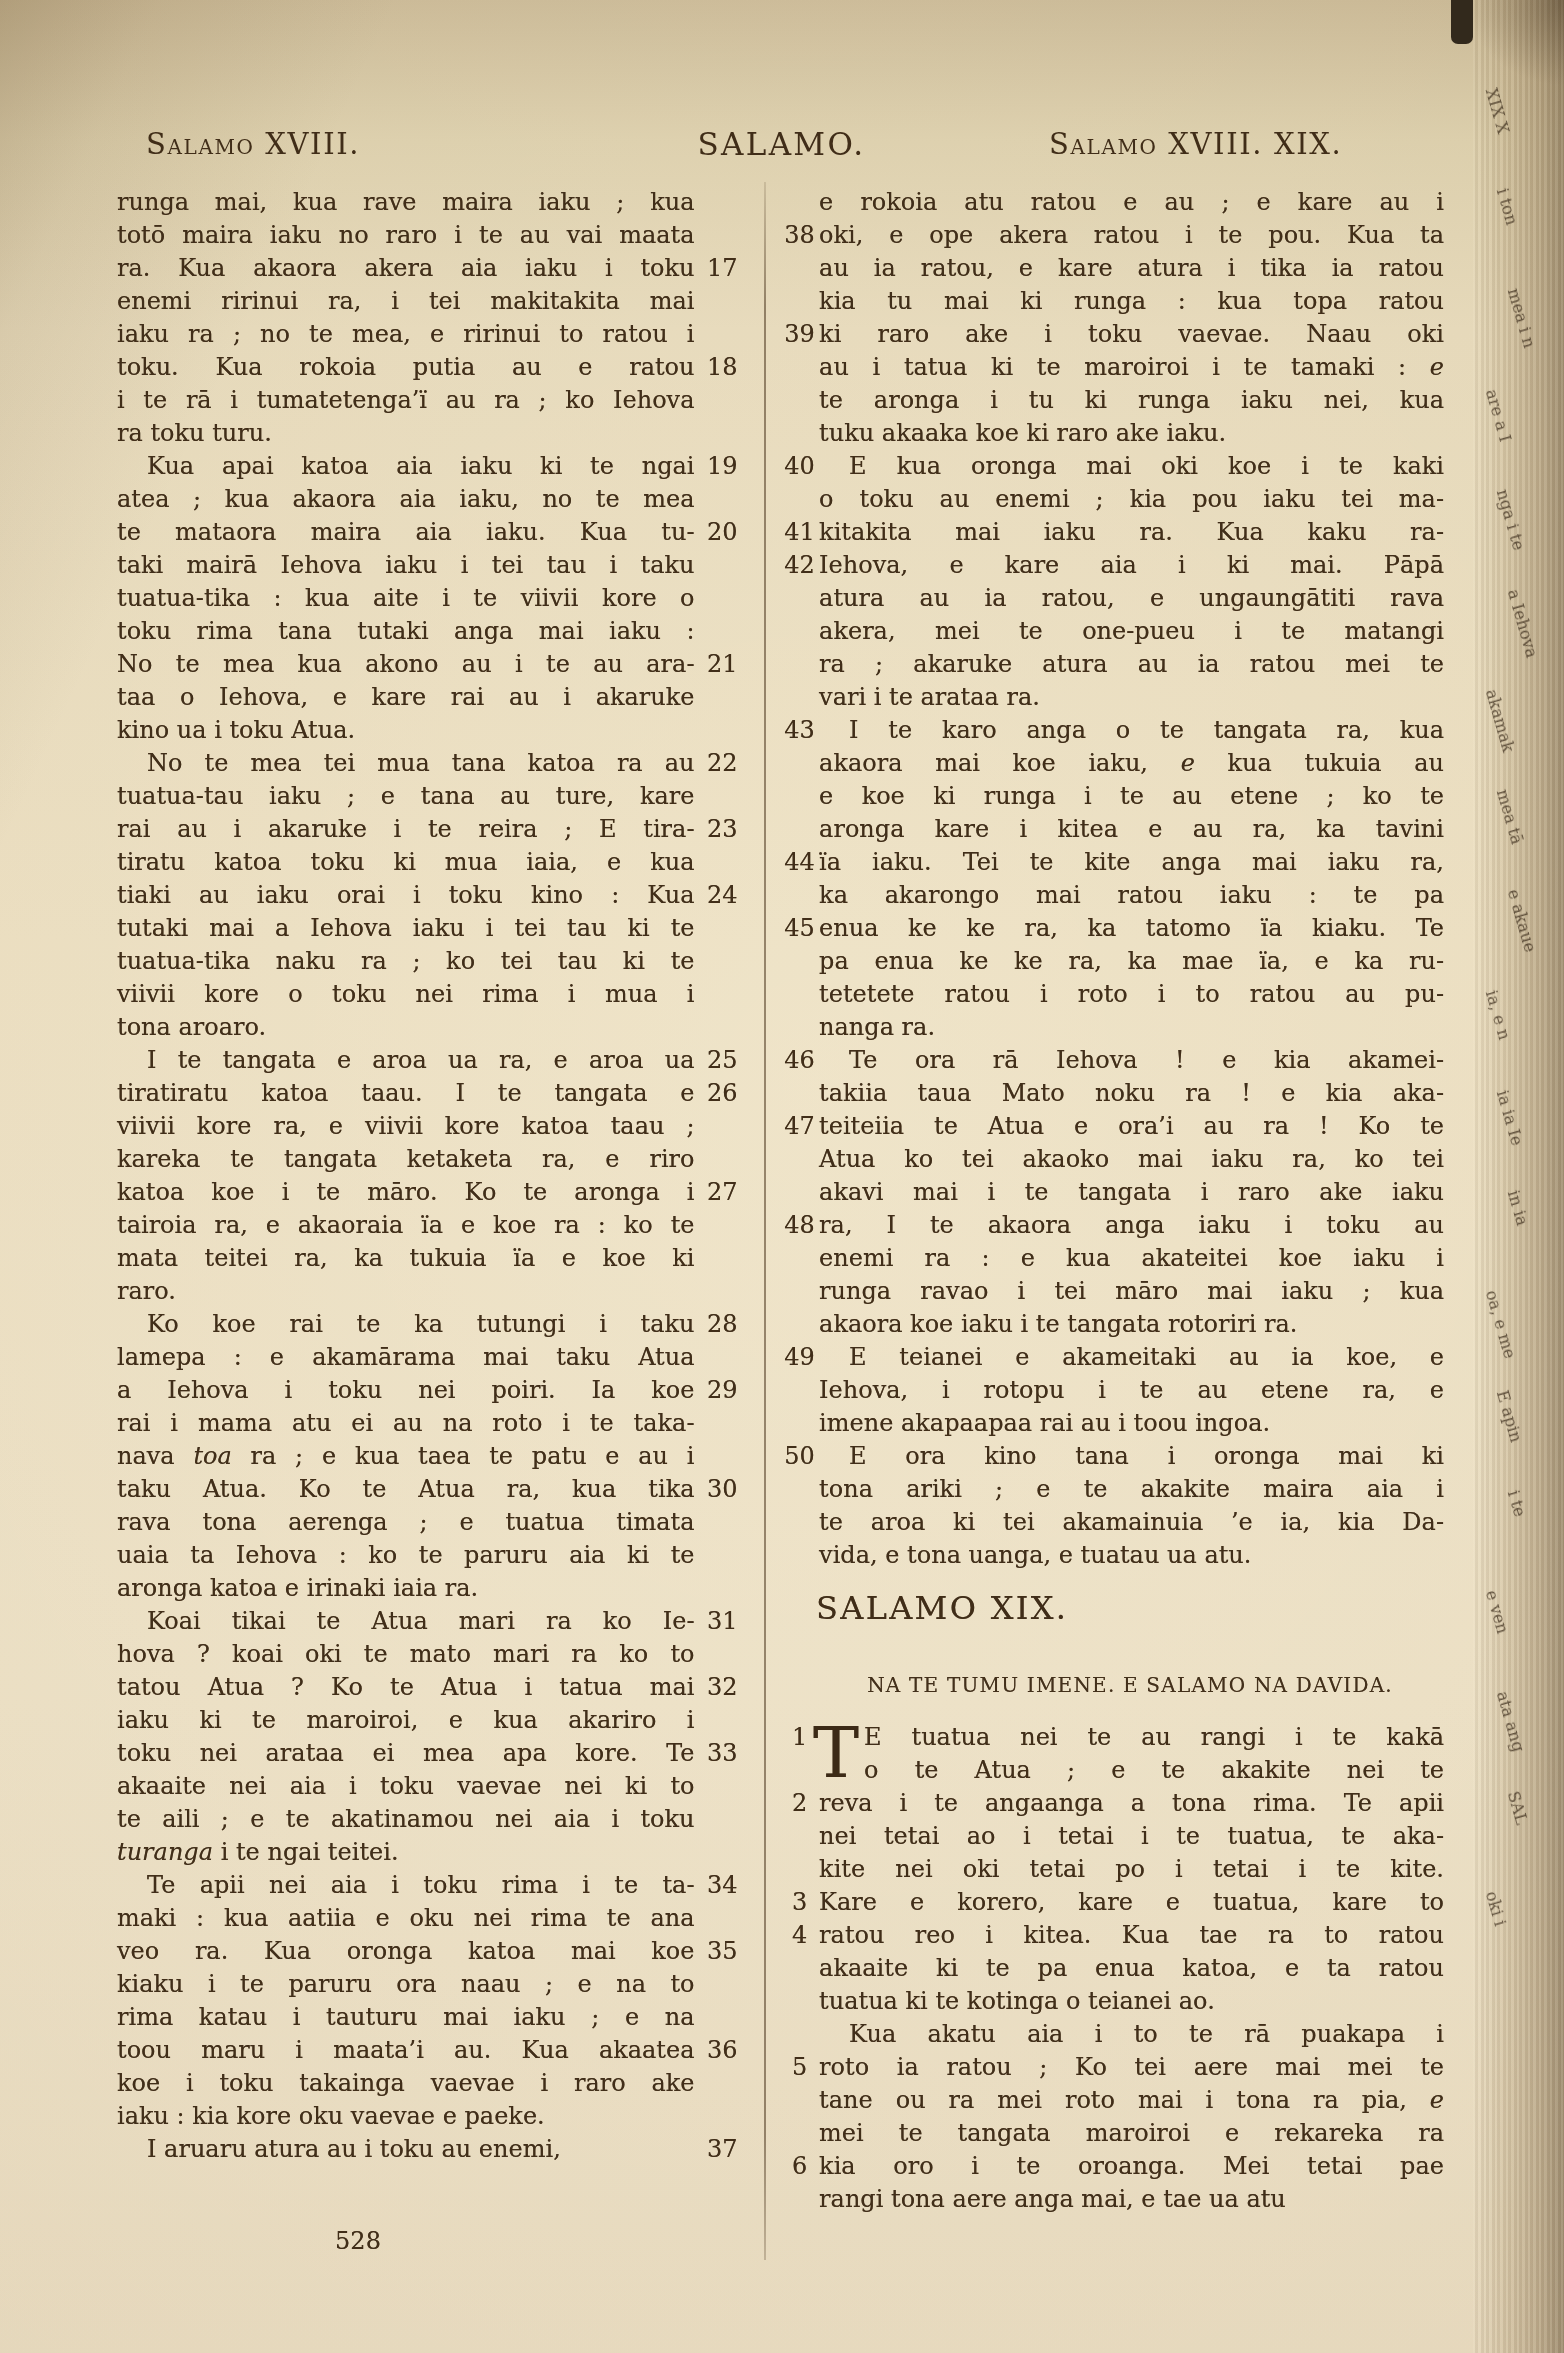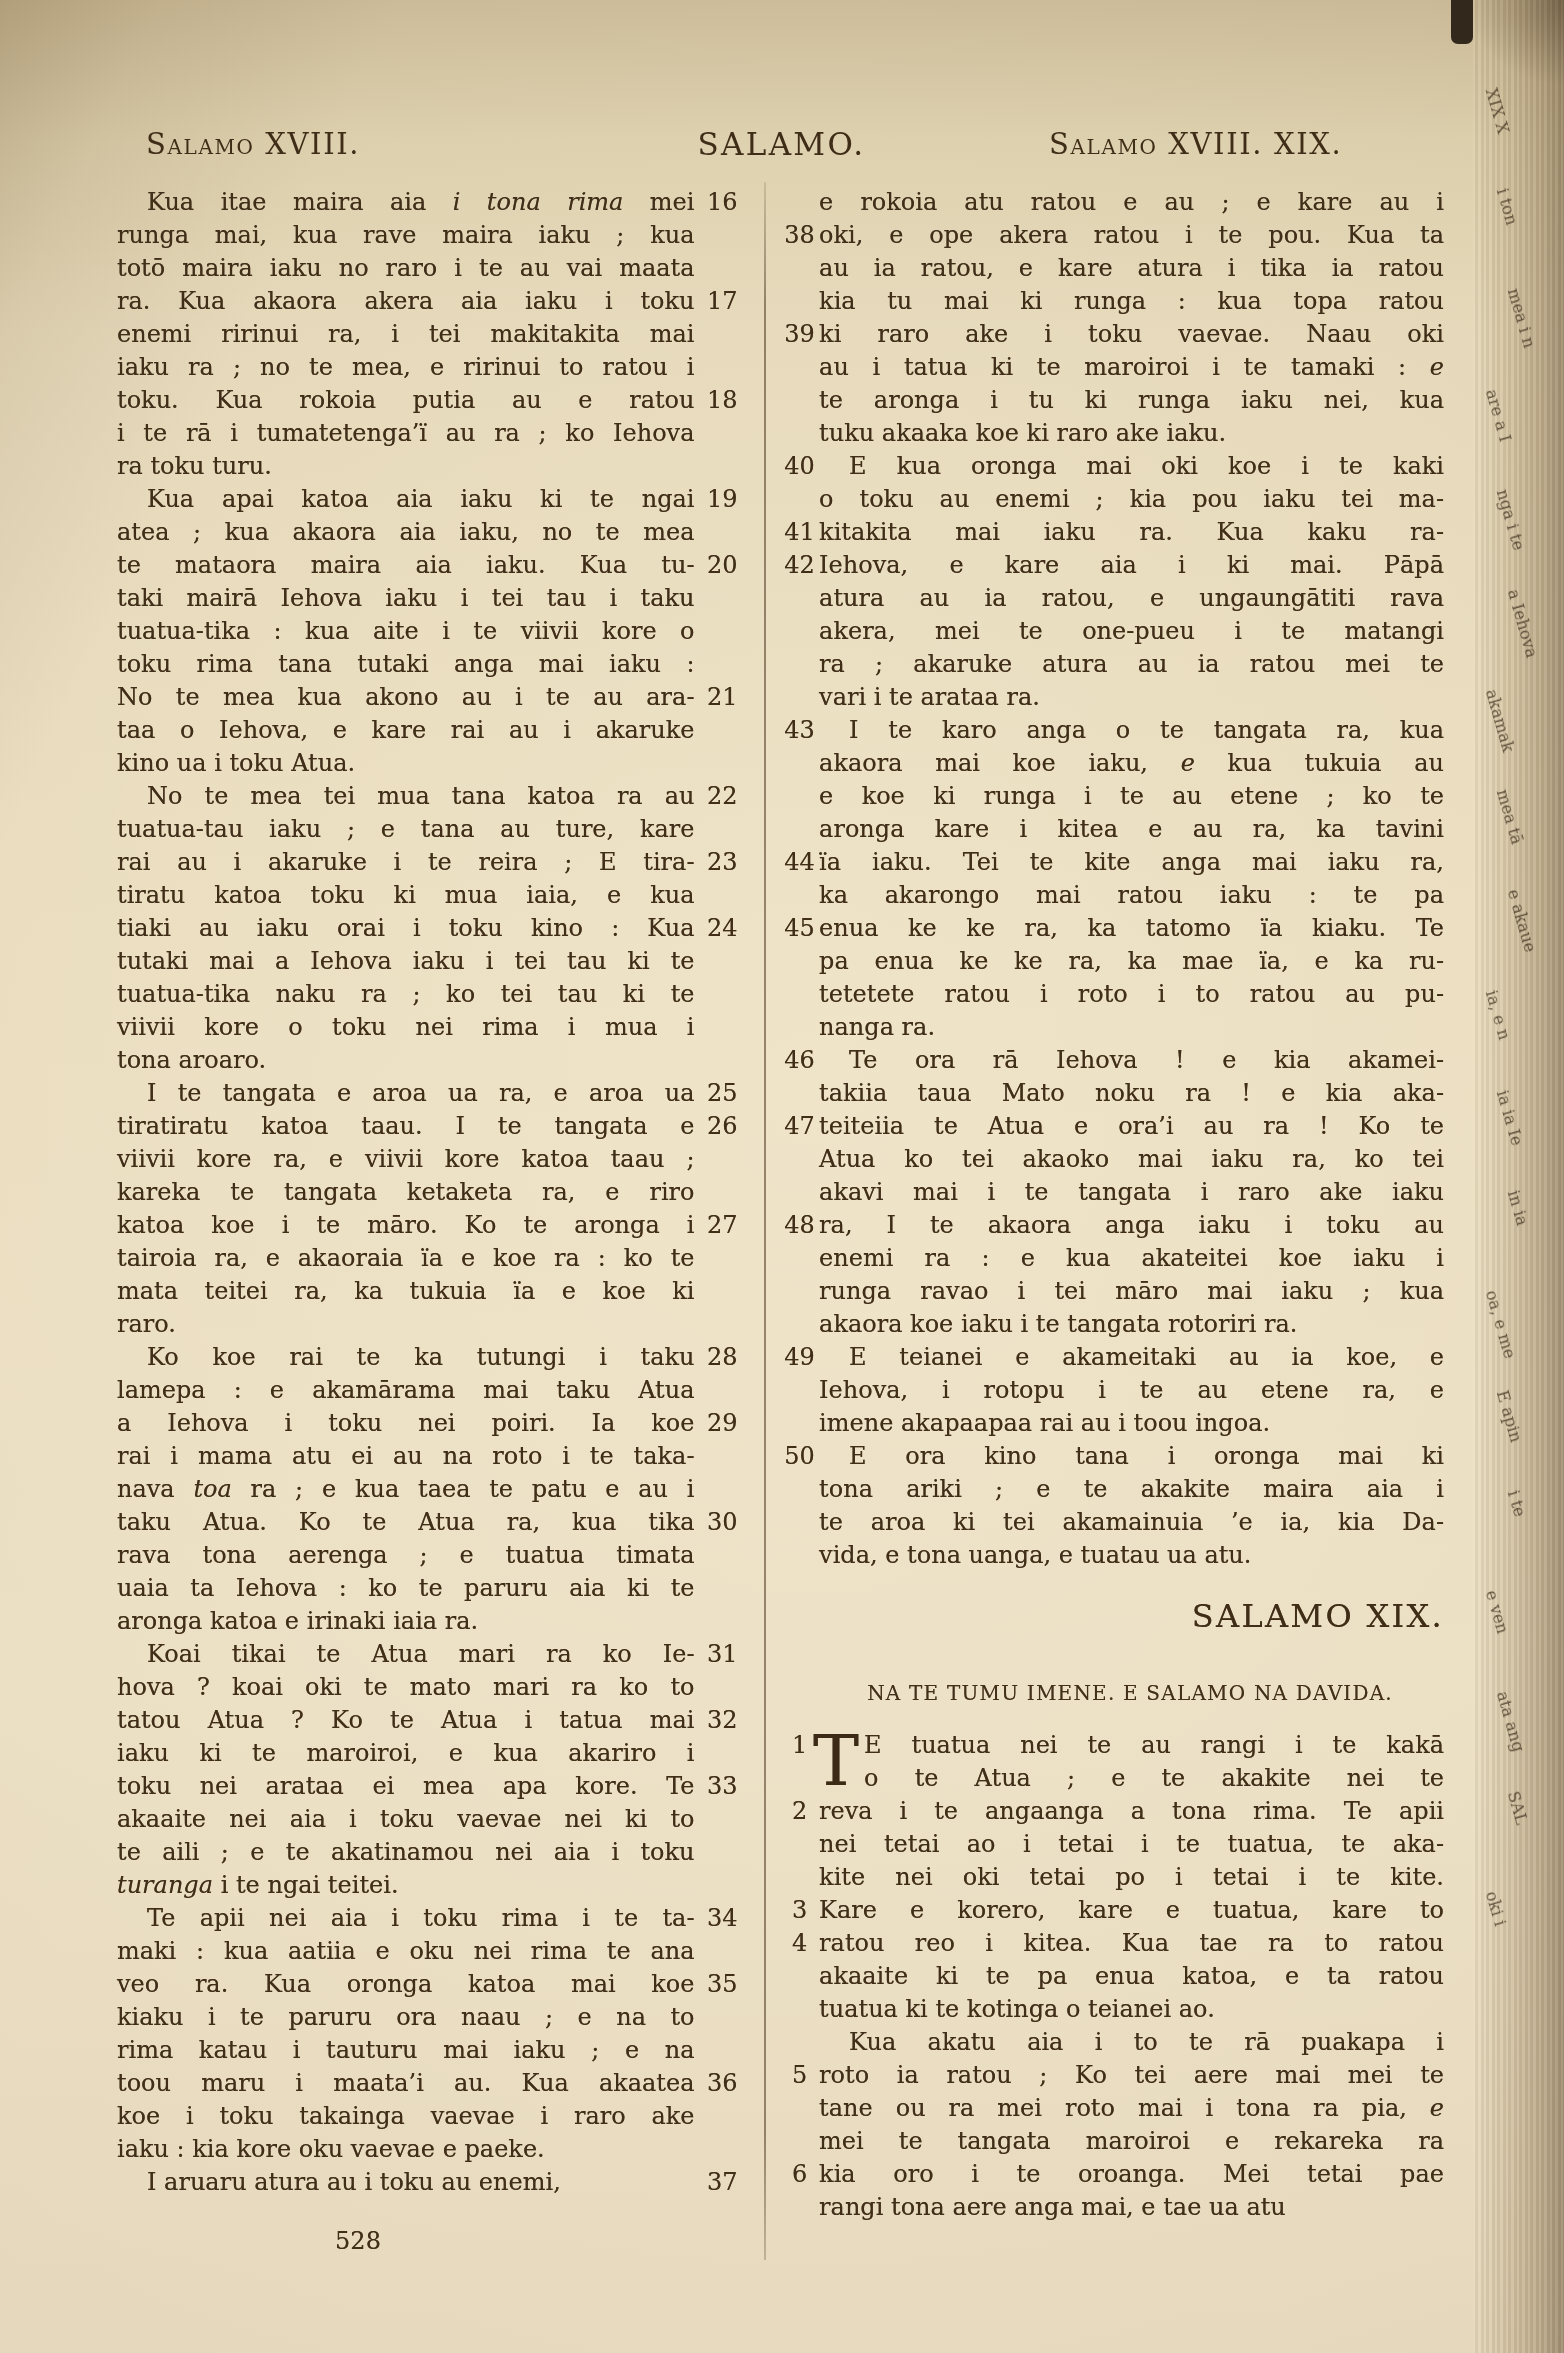--- a/index.html
+++ b/index.html
@@ -32,22 +32,22 @@
   .line .vno{flex:0 0 auto;}
   .col.left .vno{width:42px;padding-left:12.5px;text-align:left;}
   .col.right .vno{width:39px;padding-left:3.1px;text-align:center;}
   .line i{font-style:italic;}
   
   .line.drophost{position:relative;}
   .dropcap{position:absolute;left:36px;top:0;font-size:69px;line-height:64px;color:#3c2a16;
            text-shadow:0 0 0.5px rgba(62,44,24,0.7);}
   .line.dropindent .t{padding-left:45px;}
   
-  .psalm-heading{margin-top:22px;height:45px;line-height:45px;margin-left:39px;
-                 text-align:right;font-size:32px;letter-spacing:2.3px;color:#402d18;
+  .psalm-heading{margin-top:14px;height:45px;line-height:45px;margin-left:39px;
+                 text-align:left;font-size:32px;letter-spacing:2.3px;color:#402d18;
                  text-shadow:0 0 0.4px rgba(62,44,24,0.65);}
   .psalm-subtitle{margin-top:38px;height:33px;line-height:33px;margin-left:39px;margin-bottom:19px;
                   text-align:center;font-size:20px;letter-spacing:1.2px;color:#43301b;
                   text-shadow:0 0 0.3px rgba(62,44,24,0.6);}
   
   .divider{position:absolute;left:764px;top:182px;width:1.6px;height:2078px;
            background:linear-gradient(180deg, rgba(76,54,30,0.15), rgba(76,54,30,0.55) 6%, rgba(76,54,30,0.55) 94%, rgba(76,54,30,0.25));}
   
   .pagenum{position:absolute;left:311px;top:2227px;width:94px;text-align:center;
            font-size:24px;color:#412e19;text-shadow:0 0 0.4px rgba(62,44,24,0.65);}
@@ -70,24 +70,20 @@
 
   <div class="runhead">
     <div class="rh left">Salamo XVIII.</div>
     <div class="rh center">SALAMO.</div>
     <div class="rh right">Salamo XVIII. XIX.</div>
   </div>
 
   <div class="divider"></div>
 
   <div class="col left" id="col-left">
-      <div class="line in">
-        <span class="t">Kua itae maira aia <i>i tona rima</i> mei</span>
-        <span class="vno">16</span>
-      </div>
       <div class="line">
         <span class="t">runga mai, kua rave maira iaku ; kua</span>
         <span class="vno"></span>
       </div>
       <div class="line">
         <span class="t">totō maira iaku no raro i te au vai maata</span>
         <span class="vno"></span>
       </div>
       <div class="line">
         <span class="t">ra.  Kua akaora akera aia iaku i toku</span>

